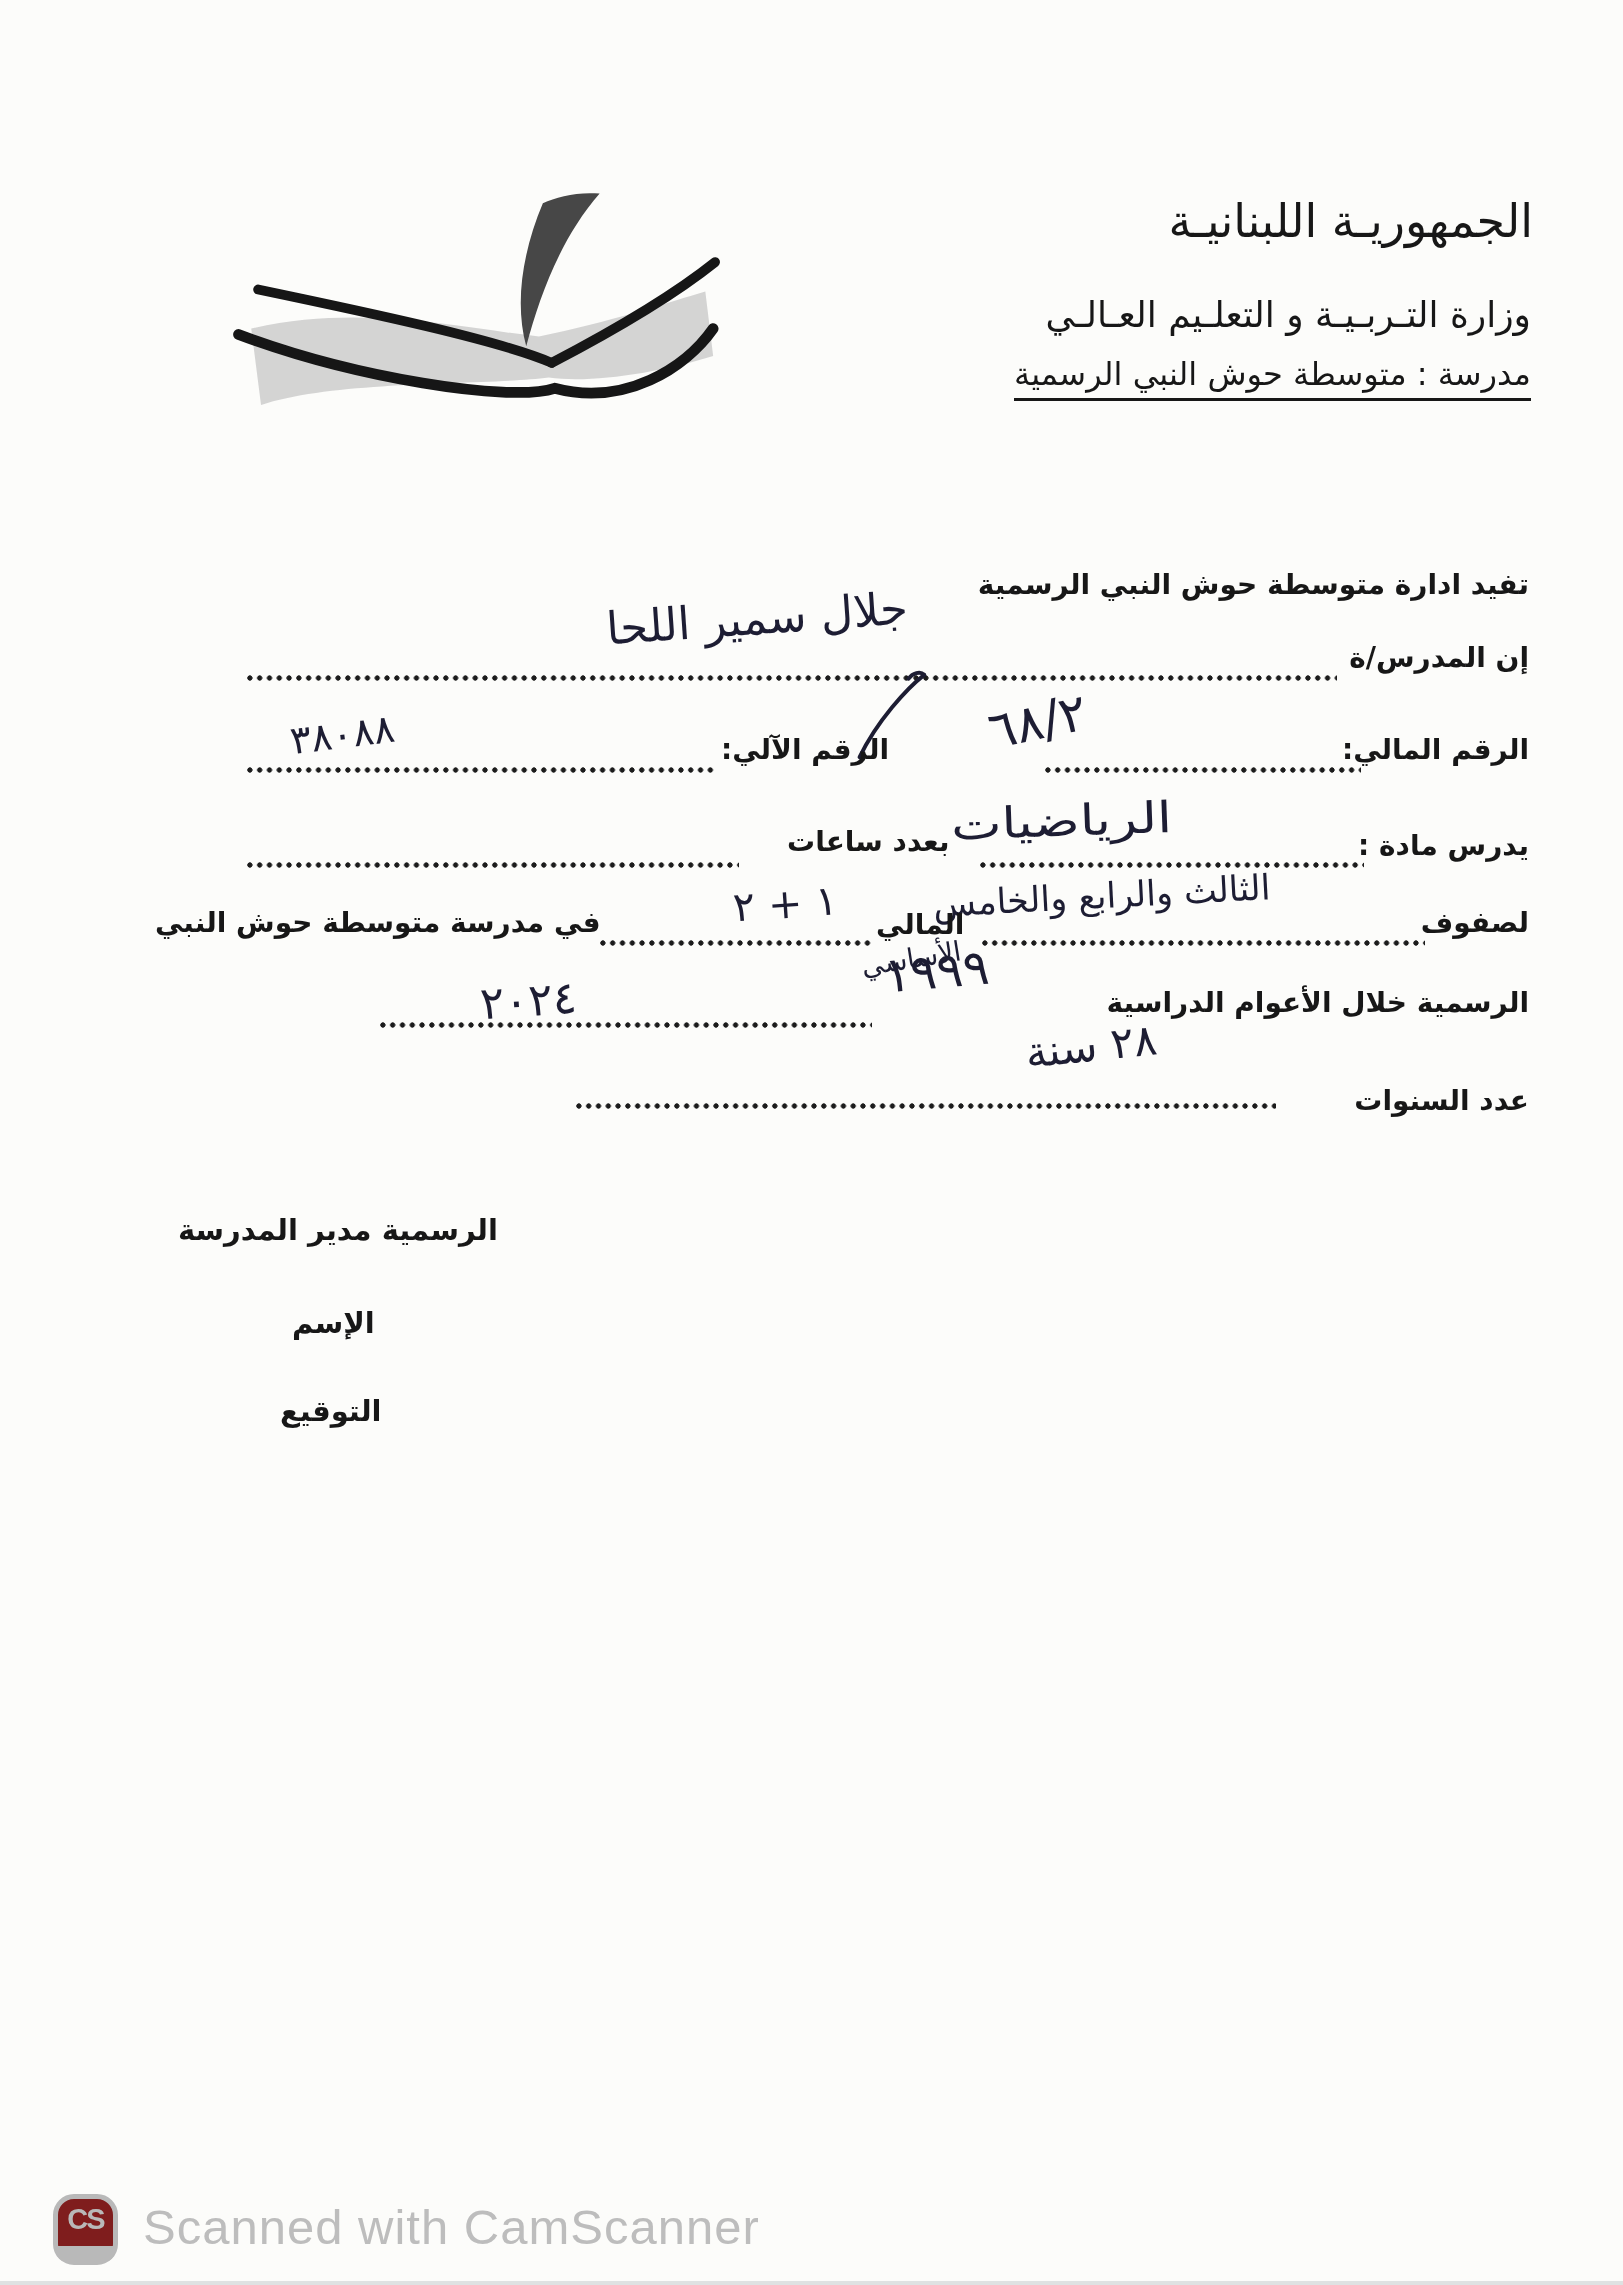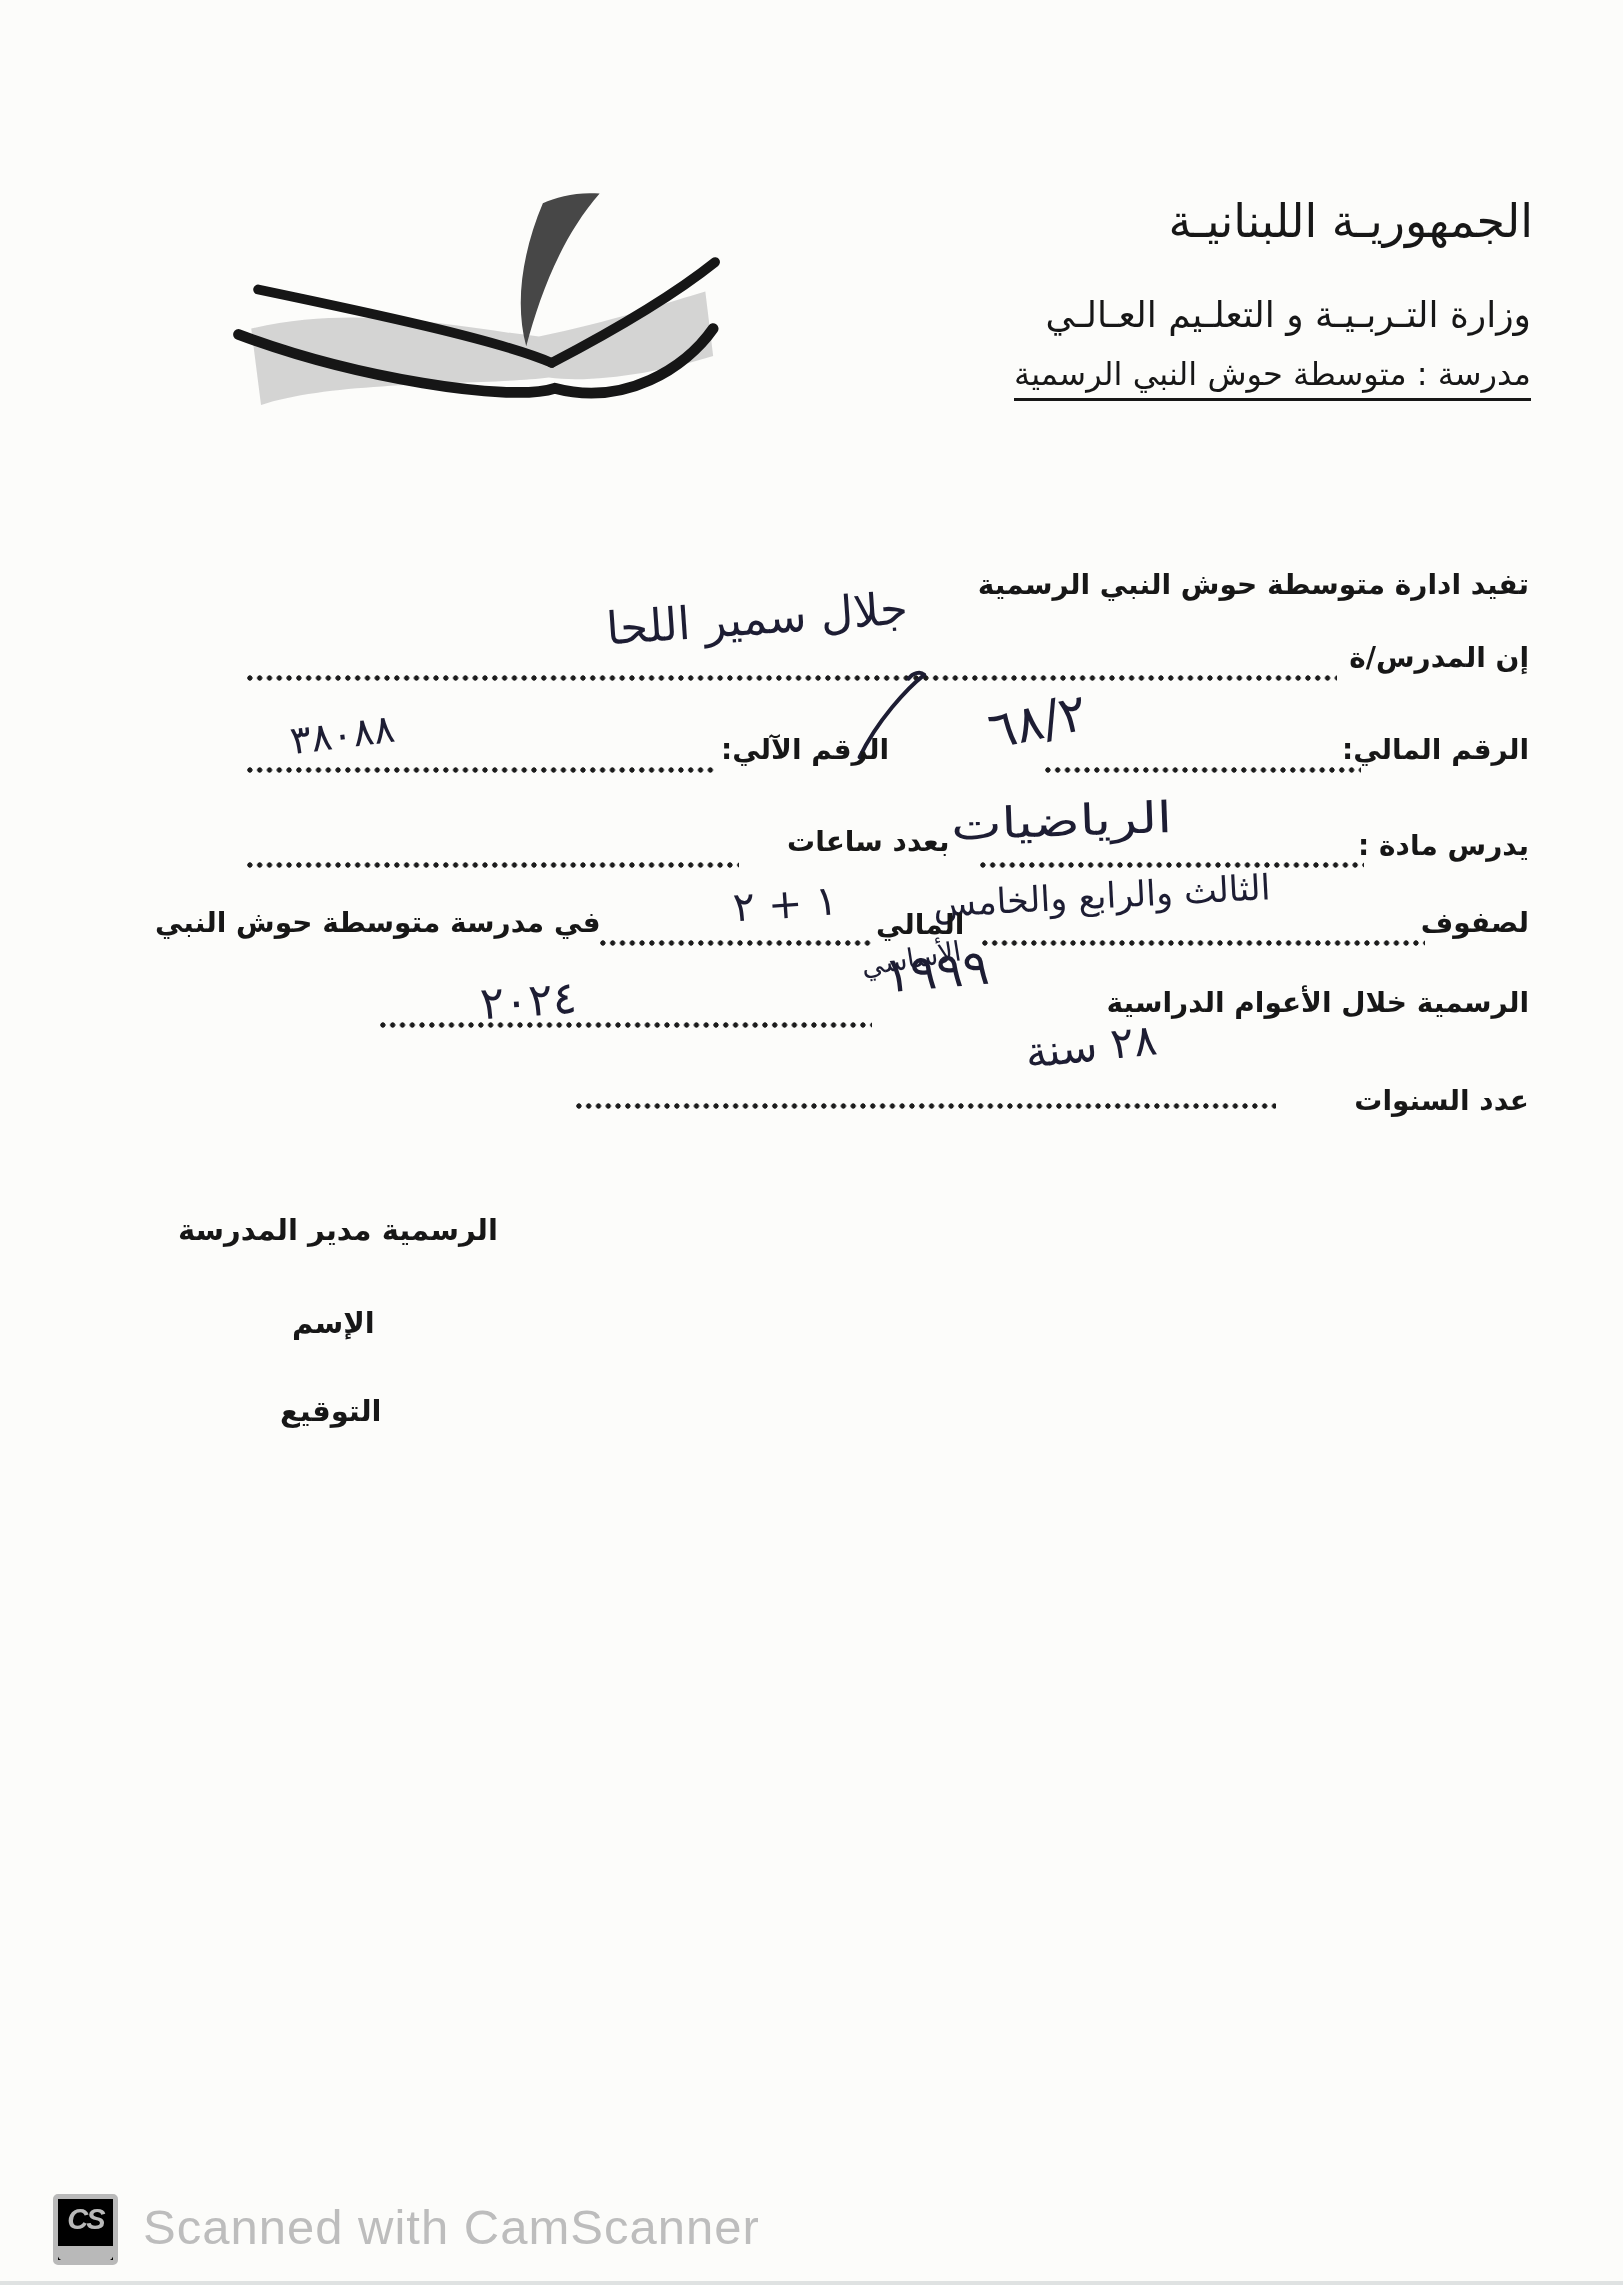--- a/index.html
+++ b/index.html
@@ -28,22 +28,22 @@
     color:#1d1d33;font-weight:normal;
     font-family:"DejaVu Sans",sans-serif;
     direction:rtl;white-space:nowrap;
   }
   .footer-label{font-size:29px;font-weight:bold;}
   .cs-text{
     font-family:"Liberation Sans",sans-serif;
     font-size:49px;color:#bdbdbd;font-weight:400;letter-spacing:1px;
   }
   .cs-badge{
-    width:55px;height:61px;border:5.9px solid #b9b9b9;border-radius:5px;
-    position:absolute;background:#000000;font-style:italic;
+    width:55px;height:61px;border:5.9px solid #b9b9b9;border-radius:21px;
+    position:absolute;background:#7f1d1d;
   }
   .cs-badge-letters{
     position:absolute;top:3.9px;left:0;right:0;text-align:center;
     font-family:"Liberation Sans",sans-serif;font-weight:bold;
     font-size:29px;color:#b9b9b9;letter-spacing:-2px;
   }
   .cs-chin{
     position:absolute;left:-1px;right:-1px;bottom:-1px;height:14.7px;
     background:#b9b9b9;border-radius:0 0 7.8px 7.8px;
   }

